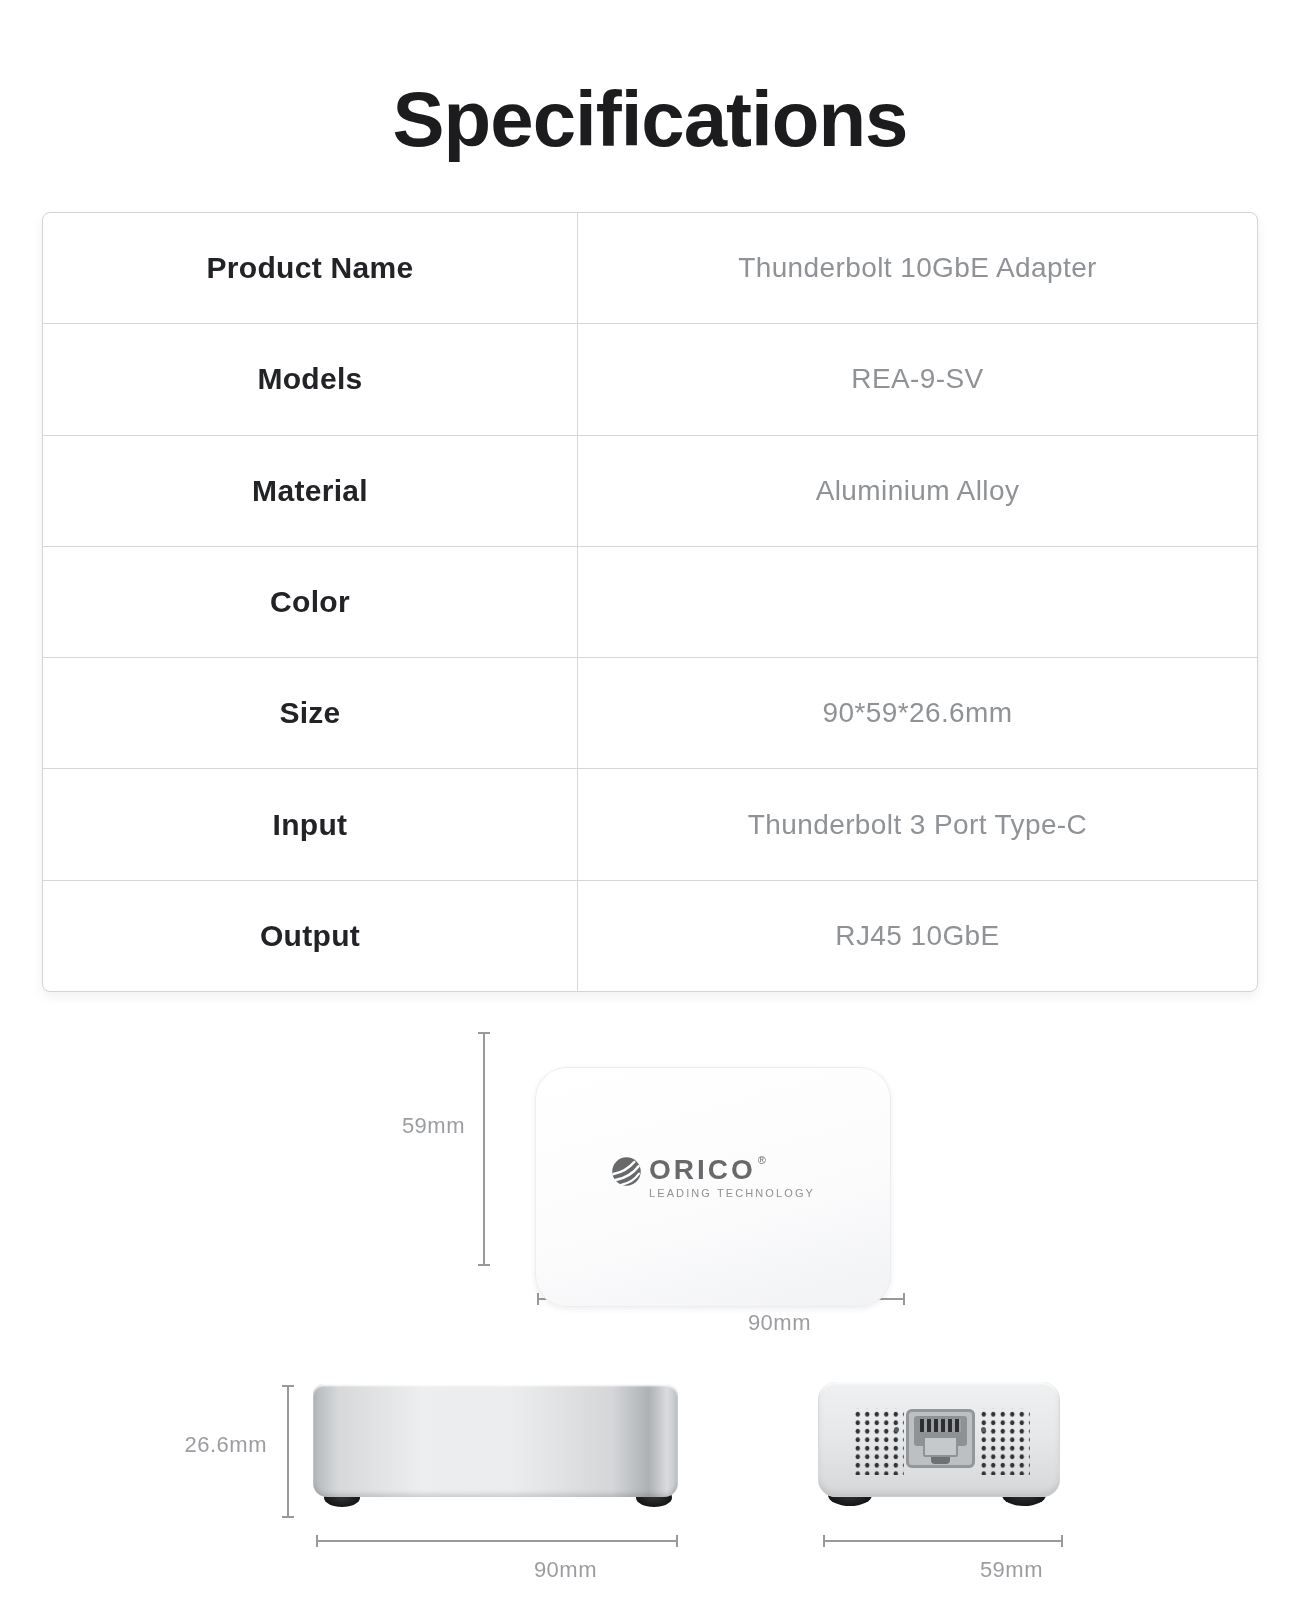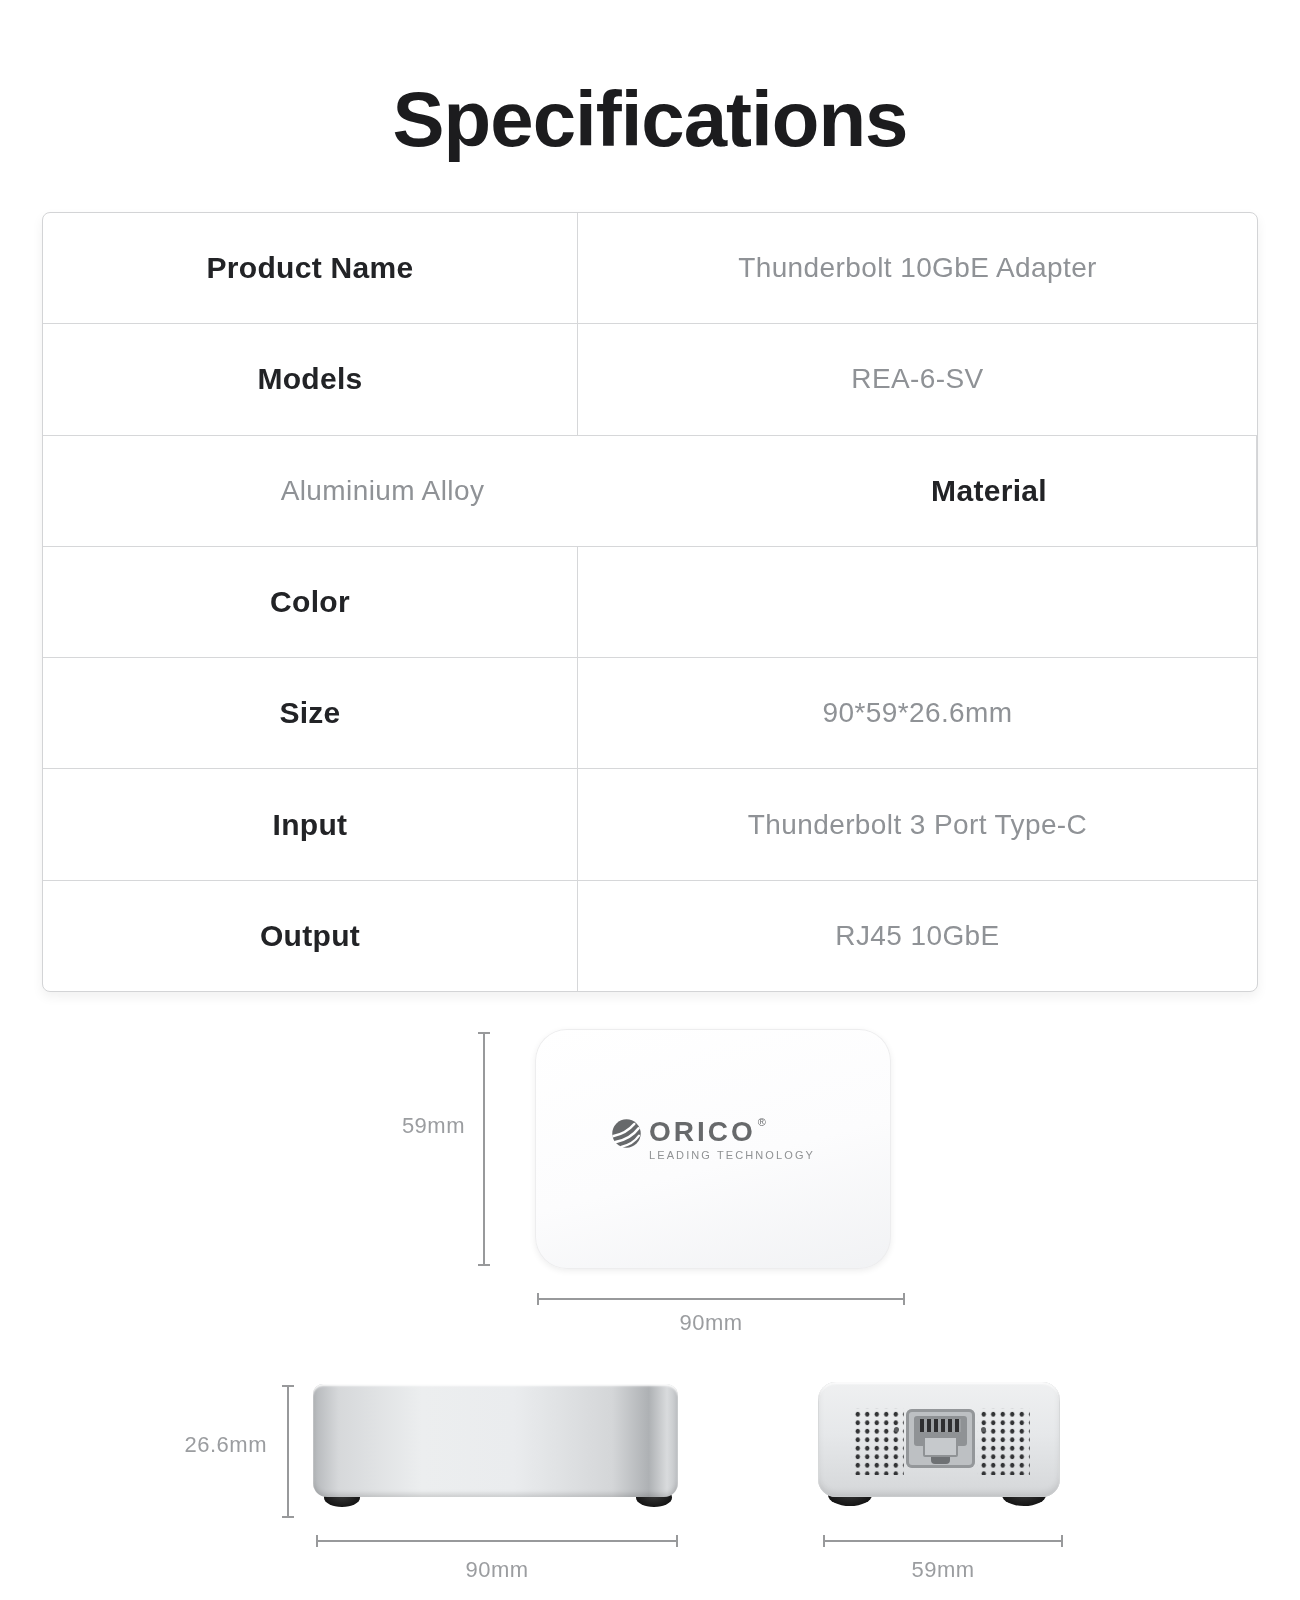--- a/index.html
+++ b/index.html
@@ -24,35 +24,35 @@
   .spec-row { flex:1; display:flex; }
   .spec-row + .spec-row { border-top:1px solid #d6d7d9; }
   .spec-cell { display:flex; align-items:center; justify-content:center; }
   .spec-label {
     width:535px; border-right:1px solid #d6d7d9;
     font-weight:bold; font-size:30px; color:#222326; letter-spacing:0.3px;
   }
   .spec-value { flex:1; font-size:28px; color:#8f9296; letter-spacing:0.4px; }
   
   .dim-label { position:absolute; font-size:22px; color:#9b9da0; letter-spacing:0.5px; }
-  .dim-label.center { text-align:center; }
+  .dim-label.center { text-align:right; }
   .dim-label.right { text-align:right; }
   .dim-h { position:absolute; height:2px; background:#98999b; }
   .dim-h::before, .dim-h::after {
     content:""; position:absolute; top:-5px; width:2px; height:12px; background:#98999b;
   }
   .dim-h::before { left:0; } .dim-h::after { right:0; }
   .dim-v { position:absolute; width:2px; background:#98999b; }
   .dim-v::before, .dim-v::after {
     content:""; position:absolute; left:-5px; width:12px; height:2px; background:#98999b;
   }
   .dim-v::before { top:0; } .dim-v::after { bottom:0; }
   
   .top-view {
-    position:absolute; left:535px; top:1013px; width:356px; height:240px;
+    position:absolute; left:535px; top:1051px; width:356px; height:240px;
     border-radius:32px;
     background:linear-gradient(165deg,#ffffff 0%,#fcfcfd 55%,#f1f2f4 100%);
     box-shadow:0 0 0 1px #ededee inset, 0 2px 6px rgba(0,0,0,0.07);
     display:flex; align-items:center; justify-content:center; z-index:2;
   }
   .orico-logo { display:flex; align-items:flex-start; gap:7px; transform:translateY(-10px); }
   .orico-text-col { display:flex; flex-direction:column; }
   .orico-word-row { display:flex; align-items:flex-start; }
   .orico-word {
     font-weight:bold; font-size:28px; letter-spacing:3px; color:#67696b; line-height:1;
@@ -120,25 +120,25 @@
 
   <h1 class="page-title">Specifications</h1>
 
   <div class="spec-table">
     <div class="spec-row">
       <div class="spec-cell spec-label">Product Name</div>
       <div class="spec-cell spec-value">Thunderbolt 10GbE Adapter</div>
     </div>
     <div class="spec-row">
       <div class="spec-cell spec-label">Models</div>
-      <div class="spec-cell spec-value">REA-6-SV</div>
-    </div>
-    <div class="spec-row">
+      <div class="spec-cell spec-value">REA-9-SV</div>
+    </div>
+    <div class="spec-row">
+      <div class="spec-cell spec-label">Material</div>
       <div class="spec-cell spec-value">Aluminium Alloy</div>
-      <div class="spec-cell spec-label">Material</div>
     </div>
     <div class="spec-row">
       <div class="spec-cell spec-label">Color</div>
     </div>
     <div class="spec-row">
       <div class="spec-cell spec-label">Size</div>
       <div class="spec-cell spec-value">90*59*26.6mm</div>
     </div>
     <div class="spec-row">
       <div class="spec-cell spec-label">Input</div>

